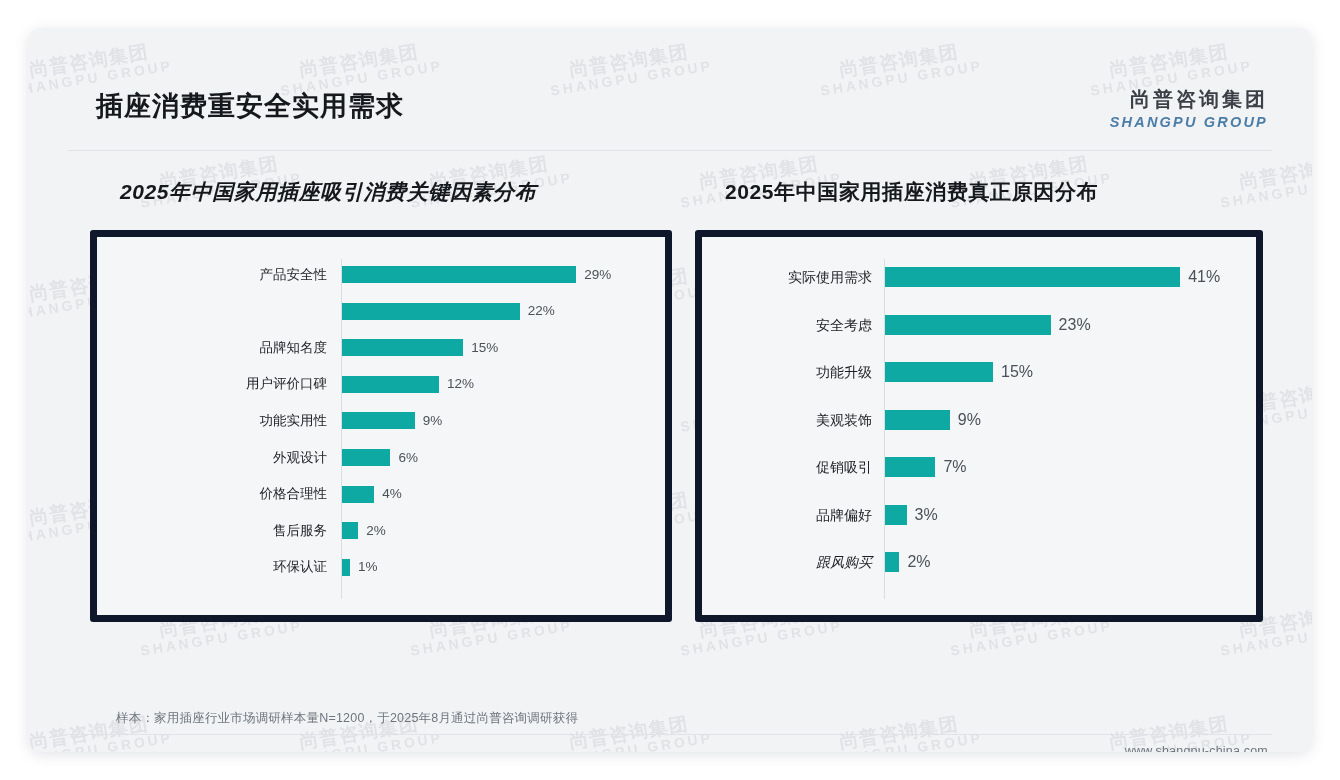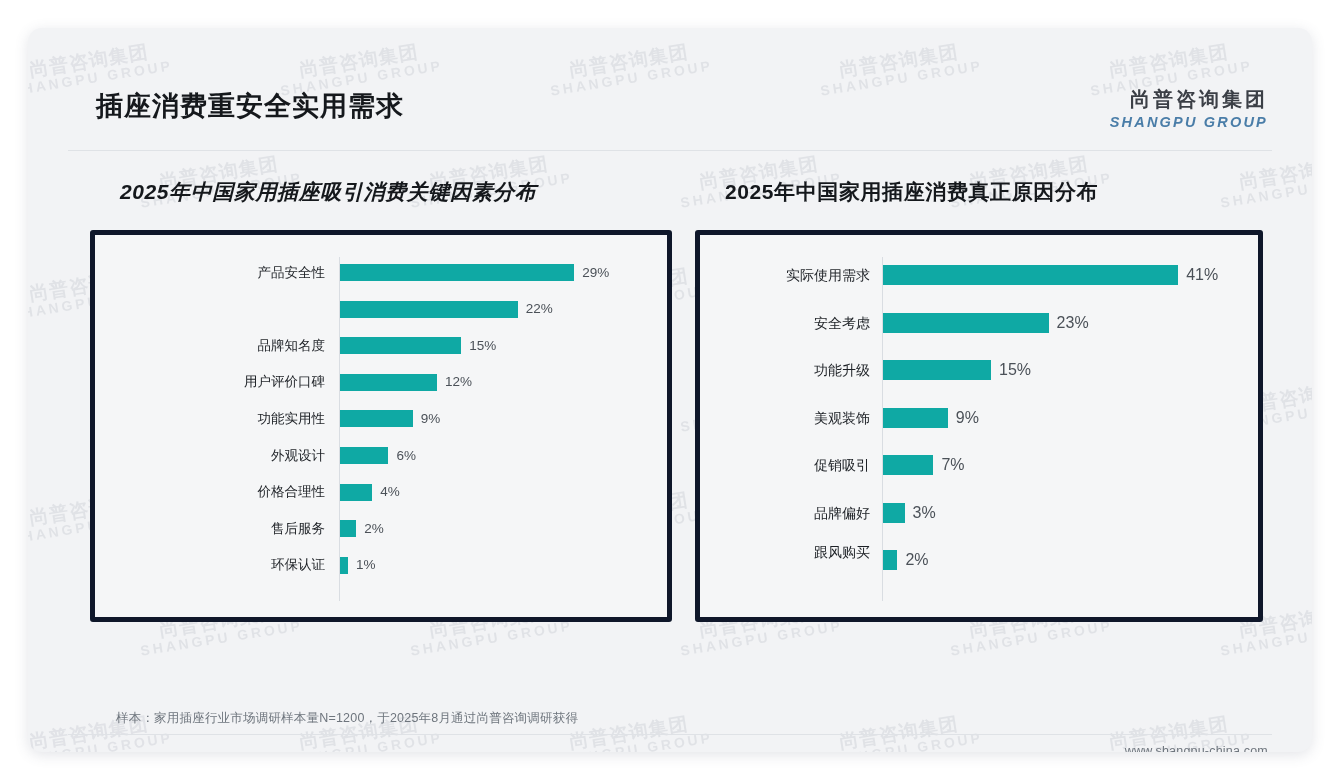--- a/index.html
+++ b/index.html
@@ -49,21 +49,21 @@
   .col.right{left:667px;width:578px;}
   .chart-title{
     font-size:21px;font-weight:700;color:#15181c;letter-spacing:.6px;
     margin:0 0 24px 0;
   }
   .col.left .chart-title{padding-left:30px;font-style:italic;}
   .col.right .chart-title{padding-left:30px;}
   .panel{
     position:relative;
     background:#f5f6f7;
-    border:5px solid #0f172a;
+    border:7px solid #0f172a;
     border-radius:3px;
     height:392px;
     box-sizing:border-box;
   }
   .col.left .panel{width:582px;}
   .col.right .panel{width:568px;}
 
   .plot{position:absolute;inset:0;}
   .axis{position:absolute;top:22px;bottom:16px;width:1px;background:#d9dde2;}
   .cat{
@@ -306,21 +306,21 @@
             <div class="val" style="top: 126px; left: 299px; line-height: 18px;">15%</div>
             <div class="cat" style="top: 172.5px; padding-right: 16px; line-height: 20px;">美观装饰</div>
             <div class="bar" style="top: 172.5px; width: 64.8px; background: rgb(15, 169, 164);"></div>
             <div class="val" style="top: 173.5px; left: 255.8px; line-height: 18px;">9%</div>
             <div class="cat" style="top: 220px; padding-right: 16px; line-height: 20px;">促销吸引</div>
             <div class="bar" style="top: 220px; width: 50.4px; background: rgb(15, 169, 164);"></div>
             <div class="val" style="top: 221px; left: 241.4px; line-height: 18px;">7%</div>
             <div class="cat" style="top: 267.5px; padding-right: 16px; line-height: 20px;">品牌偏好</div>
             <div class="bar" style="top: 267.5px; width: 21.6px; background: rgb(15, 169, 164);"></div>
             <div class="val" style="top: 268.5px; left: 212.6px; line-height: 18px;">3%</div>
-            <div class="cat" style="top: 307px; padding-right: 16px; line-height: 20px;">跟风购买</div>
+            <div class="cat" style="top: 315px; padding-right: 16px; line-height: 20px; font-style: italic;">跟风购买</div>
             <div class="bar" style="top: 315px; width: 14.4px; background: rgb(15, 169, 164);"></div>
             <div class="val" style="top: 316px; left: 205.4px; line-height: 18px;">2%</div>
           </div>
       </div>
     </div>
 
   </div>
 
   <div class="footnote">样本：家用插座行业市场调研样本量N=1200，于2025年8月通过尚普咨询调研获得</div>
   <div class="footer-rule"></div>

